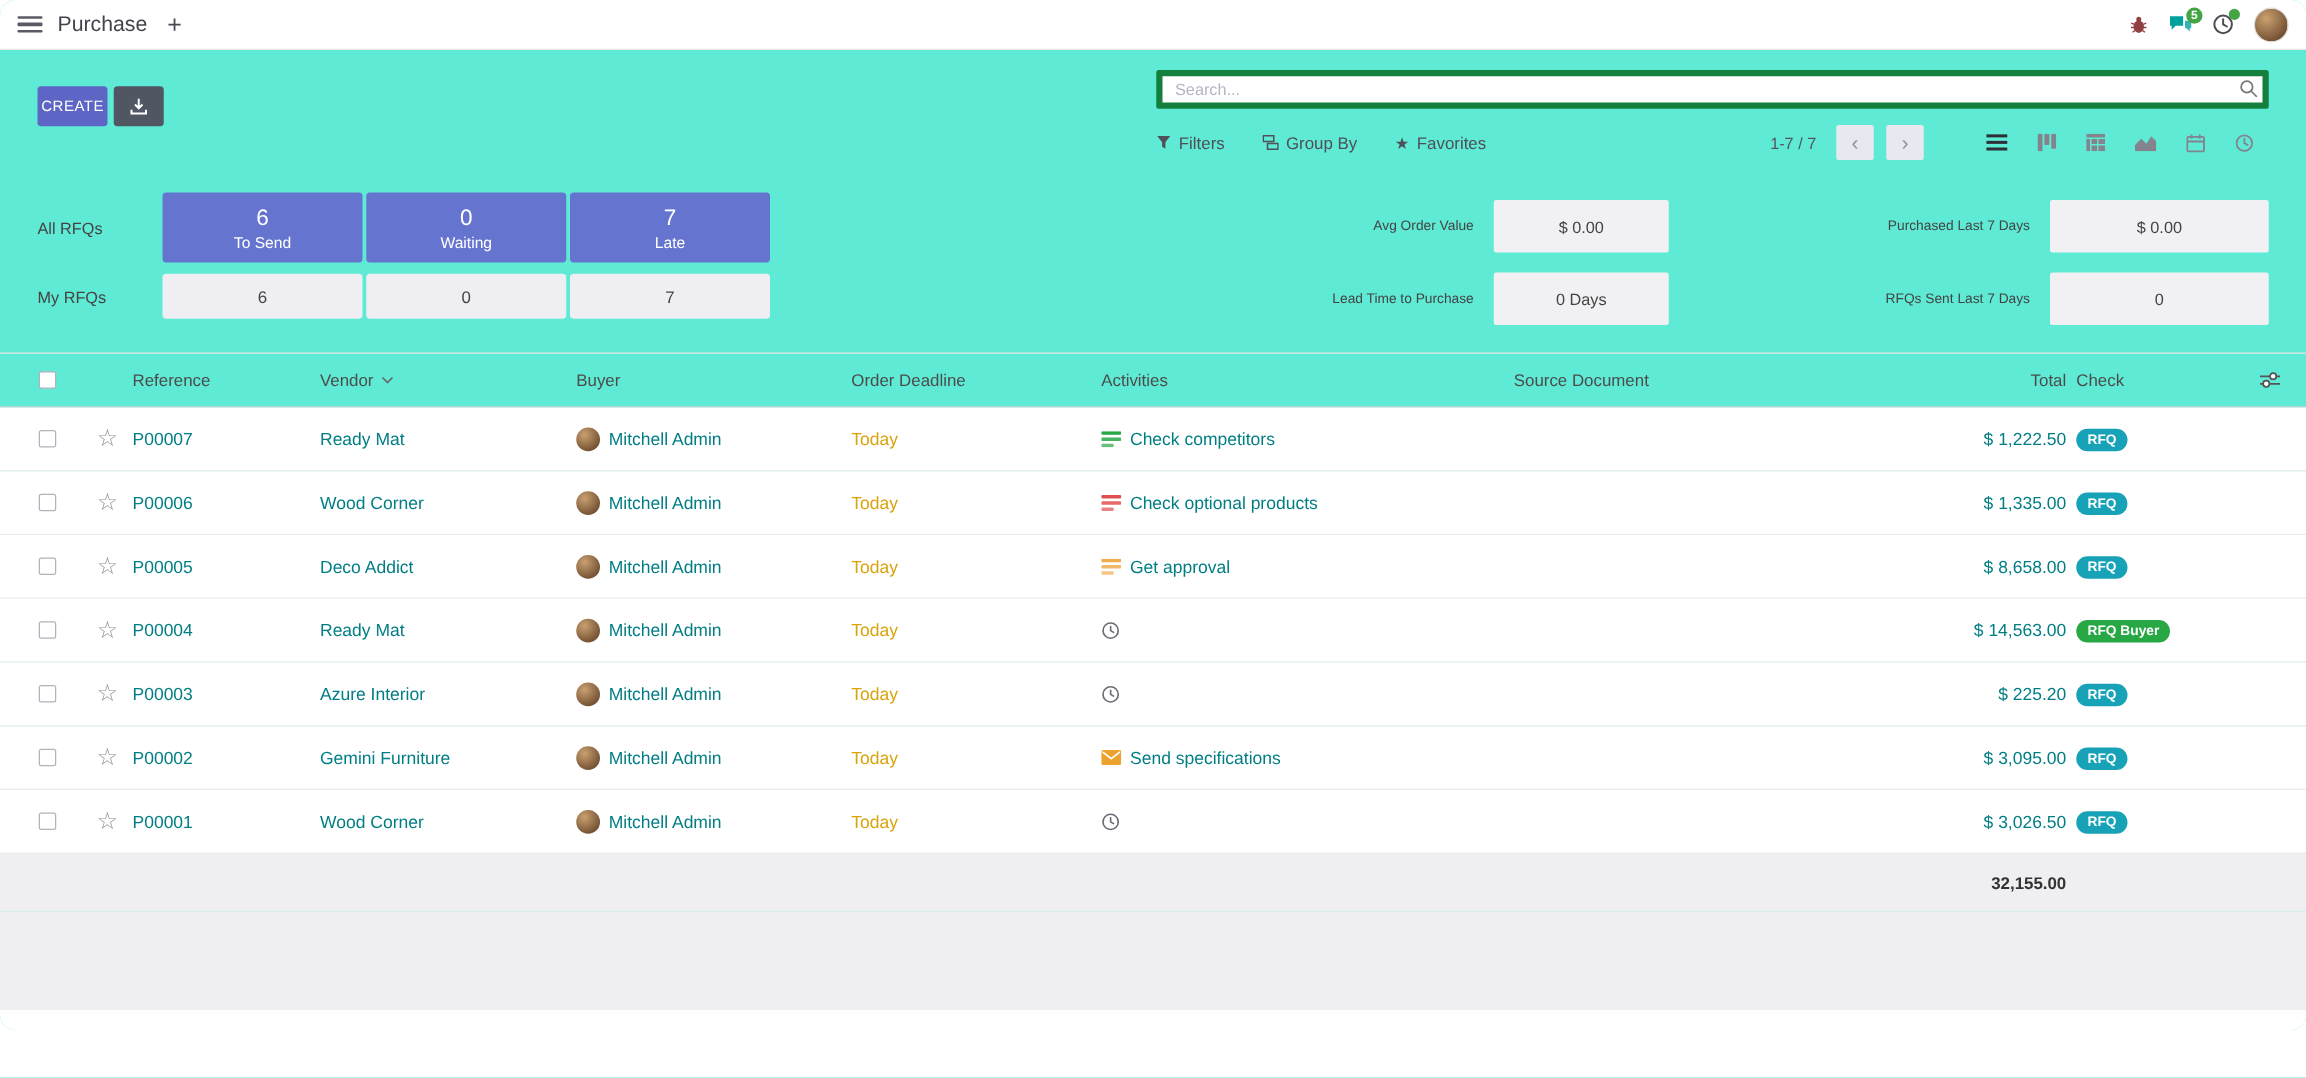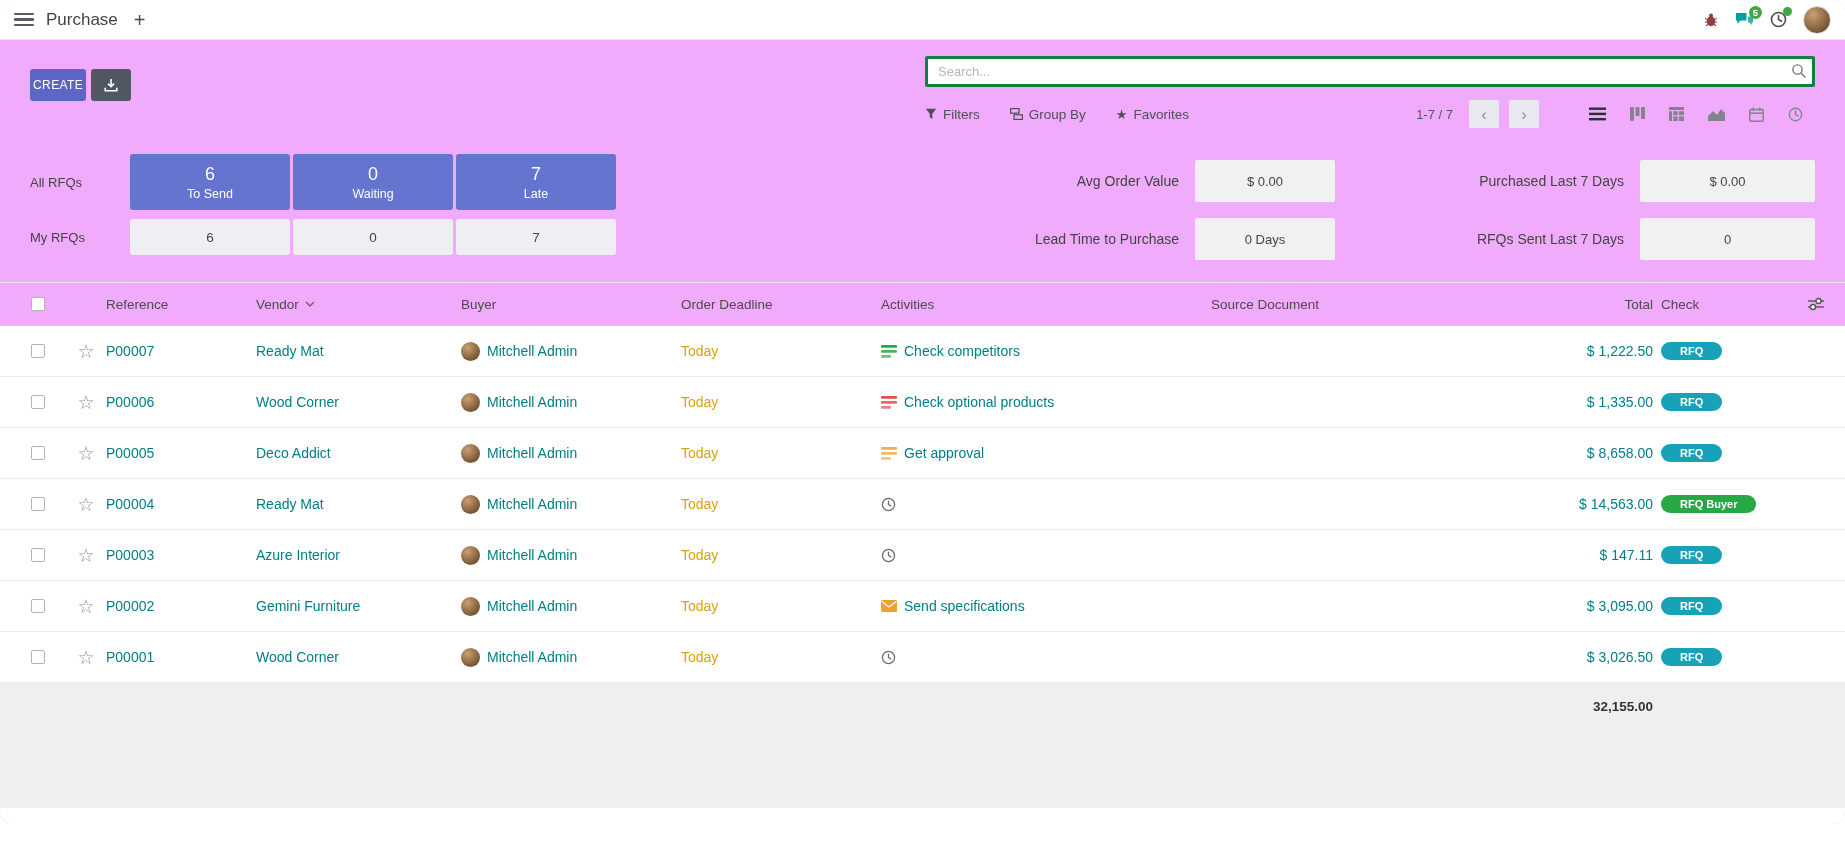--- a/index.html
+++ b/index.html
@@ -1,17 +1,17 @@
 <!DOCTYPE html>
 <html><head>
 <meta charset="utf-8">
 <style>
   * { box-sizing: border-box; margin: 0; padding: 0; }
   body { font-family: "Liberation Sans", sans-serif; background: #fff; }
-  .screen { width: 1845px; height: 824px; display: flex; flex-direction: column; overflow: hidden; background: #f0abfc; border-radius: 12px; }
+  .screen { width: 1845px; height: 824px; display: flex; flex-direction: column; overflow: hidden; background: #5eead4; border-radius: 12px; }
 
   
   .navbar { height: 40px; background: #fff; border-bottom: 1px solid #e6e6e6; display: flex; align-items: center; padding: 0 14px; flex: 0 0 auto; }
   .hamburger { width: 20px; display: flex; flex-direction: column; gap: 3px; cursor: pointer; margin-right: 12px; }
   .hamburger span { height: 2.5px; background: #5a5a64; border-radius: 1px; }
   .app-name { font-size: 17px; color: #43434d; }
   .nav-plus { font-size: 20px; color: #4a4a55; margin-left: 16px; cursor: pointer; line-height: 1; }
   .nav-right { margin-left: auto; display: flex; align-items: center; gap: 16px; }
   .nav-icon { position: relative; display: inline-flex; cursor: pointer; }
   .nav-badge { position: absolute; top: -6px; right: -8px; background: #44a544; color: #fff; font-size: 9.5px; font-weight: bold; border-radius: 8px; padding: 1px 4px; line-height: 1.2; }
@@ -20,21 +20,21 @@
 
   
   .control-panel { display: flex; padding: 16px 30px 12px 30px; flex: 0 0 auto; }
   .cp-left { flex: 1 1 auto; }
   .page-title { font-size: 19px; font-weight: 400; color: #58546e; }
   .cp-buttons { margin-top: 13px; display: flex; gap: 5px; }
   .btn-create { background: #5d66c4; color: #fff; border: none; font-size: 12px; letter-spacing: .4px; padding: 9px 3px; border-radius: 3px; cursor: pointer; font-family: inherit; }
   .btn-export { background: #505662; border: none; padding: 8px 13px; border-radius: 3px; cursor: pointer; display: inline-flex; align-items: center; }
   .cp-right { flex: 0 0 890px; display: flex; flex-direction: column; }
   .search-box { position: relative; width: 100%; }
-  .search-box input { width: 100%; height: 31px; border: 3px solid #15803d; border-radius: 2px; padding: 0 30px 0 10px; font-size: 13px; font-family: inherit; color: #333; outline: none; }
+  .search-box input { width: 100%; height: 31px; border: 5px solid #15803d; border-radius: 2px; padding: 0 30px 0 10px; font-size: 13px; font-family: inherit; color: #333; outline: none; }
   .search-box input::placeholder { color: #b4b4c4; }
   .search-glyph { position: absolute; right: 8px; top: 7px; }
   .cp-filter-row { margin-top: 13px; display: flex; }
   .filter-btn { display: inline-flex; align-items: center; gap: 6px; font-size: 13.5px; color: #4f4f58; cursor: pointer; margin-right: 30px; background: none; border: none; font-family: inherit; }
   .fav-star { color: #4f4f58; font-size: 13px; }
   .pager-group { margin-left: auto; display: flex; align-items: center; gap: 10px; }
   .pager-text { font-size: 13px; color: #55555e; margin-right: 6px; }
   .pager-btn { width: 30px; height: 28px; background: #e8e9f0; border: none; border-radius: 2px; color: #8f8fa6; font-size: 17px; cursor: pointer; line-height: 1; }
   .view-switcher { display: flex; align-items: center; margin-left: 28px; }
   .vs-btn { background: none; border: none; cursor: pointer; padding: 6px 12px; color: #84848e; display: inline-flex; }
@@ -46,41 +46,41 @@
   .dash-labels .lbl { font-size: 13px; color: #444; display: flex; align-items: center; }
   .dash-labels .lbl:nth-child(1) { height: 56px; }
   .dash-labels .lbl:nth-child(2) { height: 36px; }
   .dash-tiles { display: flex; flex-direction: column; gap: 9px; }
   .tile-row { display: flex; gap: 3px; }
   .tile { width: 160px; height: 56px; background: #6574cf; color: #fff; border-radius: 3px; display: flex; flex-direction: column; align-items: center; justify-content: center; cursor: pointer; }
   .tile .num { font-size: 18px; }
   .tile .cap { font-size: 12.5px; margin-top: 2px; }
   .tile-my { width: 160px; height: 36px; background: #efeff3; color: #444; border-radius: 3px; display: flex; align-items: center; justify-content: center; font-size: 13.5px; cursor: pointer; }
   .dash-stats { margin-left: auto; display: grid; grid-template-columns: 210px 140px 80px 225px 175px; grid-row-gap: 16px; align-items: center; padding-top: 6px; }
-  .stat-label { font-size: 14px; color: #444; text-align: right; padding-right: 16px; }
+  .stat-label { font-size: 11px; color: #444; text-align: right; padding-right: 16px; }
   .stat-value { background: #f1f1f4; height: 42px; display: flex; align-items: center; justify-content: center; font-size: 13px; color: #444; border-radius: 2px; }
   .stat-spacer { }
 
   
   .list-table { margin-top: 20px; flex: 0 0 auto; }
   .grid-row { display: grid; grid-template-columns: 56px 40px 150px 205px 220px 200px 330px 285px 165px 125px 1fr; align-items: center; padding-left: 10px; }
   .thead { height: 44px; border-top: 1px solid #e5e5e5; border-bottom: 1px solid #cfcfcf; font-size: 13.5px; color: #4c4c4c; font-weight: 500; }
   .th { cursor: pointer; display: flex; align-items: center; }
   .trow { height: 51px; border-bottom: 1px solid #ebebeb; background: #fff; font-size: 14px; cursor: pointer; }
   .tfoot { height: 46px; background: #efeff1; font-size: 13.5px; }
   .c-center { display: flex; justify-content: center; }
   .c-right { text-align: right; padding-right: 8px; }
   .checkbox { width: 14px; height: 14px; border: 1px solid #b2b2bd; border-radius: 2px; background: #fff; cursor: pointer; }
   .star { font-size: 19px; color: #8f8f9a; cursor: pointer; line-height: 1; }
   a.tlink { color: #017e84; text-decoration: none; cursor: pointer; }
   .deadline { color: #d9a30a; }
   .buyer-cell { display: flex; align-items: center; gap: 7px; }
   .mini-avatar { width: 19px; height: 19px; border-radius: 50%; background: radial-gradient(circle at 35% 30%, #c9a070, #7a5636 70%, #4e3824); flex: 0 0 auto; }
   .activity-cell { display: flex; align-items: center; gap: 7px; }
-  .badge { display: inline-block; font-size: 11px; font-weight: bold; color: #fff; padding: 3px 19px; border-radius: 10px; }
+  .badge { display: inline-block; font-size: 11px; font-weight: bold; color: #fff; padding: 3px 9px; border-radius: 10px; }
   .badge-info { background: #17a2b8; }
   .badge-success { background: #28a745; }
   .total-amount { color: #017e84; }
   .footer-total { font-weight: bold; color: #333; }
   .sort-caret { margin-left: 6px; }
 
   .filler { flex: 1 1 auto; background: #efeff1; }
   .bottom-strip { height: 16px; background: #fff; flex: 0 0 auto; }
 
   svg { display: block; }
@@ -430,21 +430,21 @@
       <div><span class="deadline">Today</span></div>
       <div class="activity-cell">
         <span>
             <svg width="15" height="15" viewBox="0 0 16 16">
               <circle cx="8" cy="8" r="6.5" fill="none" stroke="#6b6b76" stroke-width="1.4"></circle>
               <path d="M8 4.5 V8 L10.5 9.5" stroke="#6b6b76" stroke-width="1.4" fill="none" stroke-linecap="round"></path>
             </svg>
           </span>
       </div>
       <div></div>
-      <div class="c-right"><span class="total-amount">$ 147.11</span></div>
+      <div class="c-right"><span class="total-amount">$ 225.20</span></div>
       <div><span class="badge badge-info">RFQ</span></div>
       <div></div>
     </div>
 
     <div class="grid-row trow">
       <div class="c-center">
           <span class="checkbox"></span>
         </div>
       <div class="c-center">
           <span class="star">☆</span>

